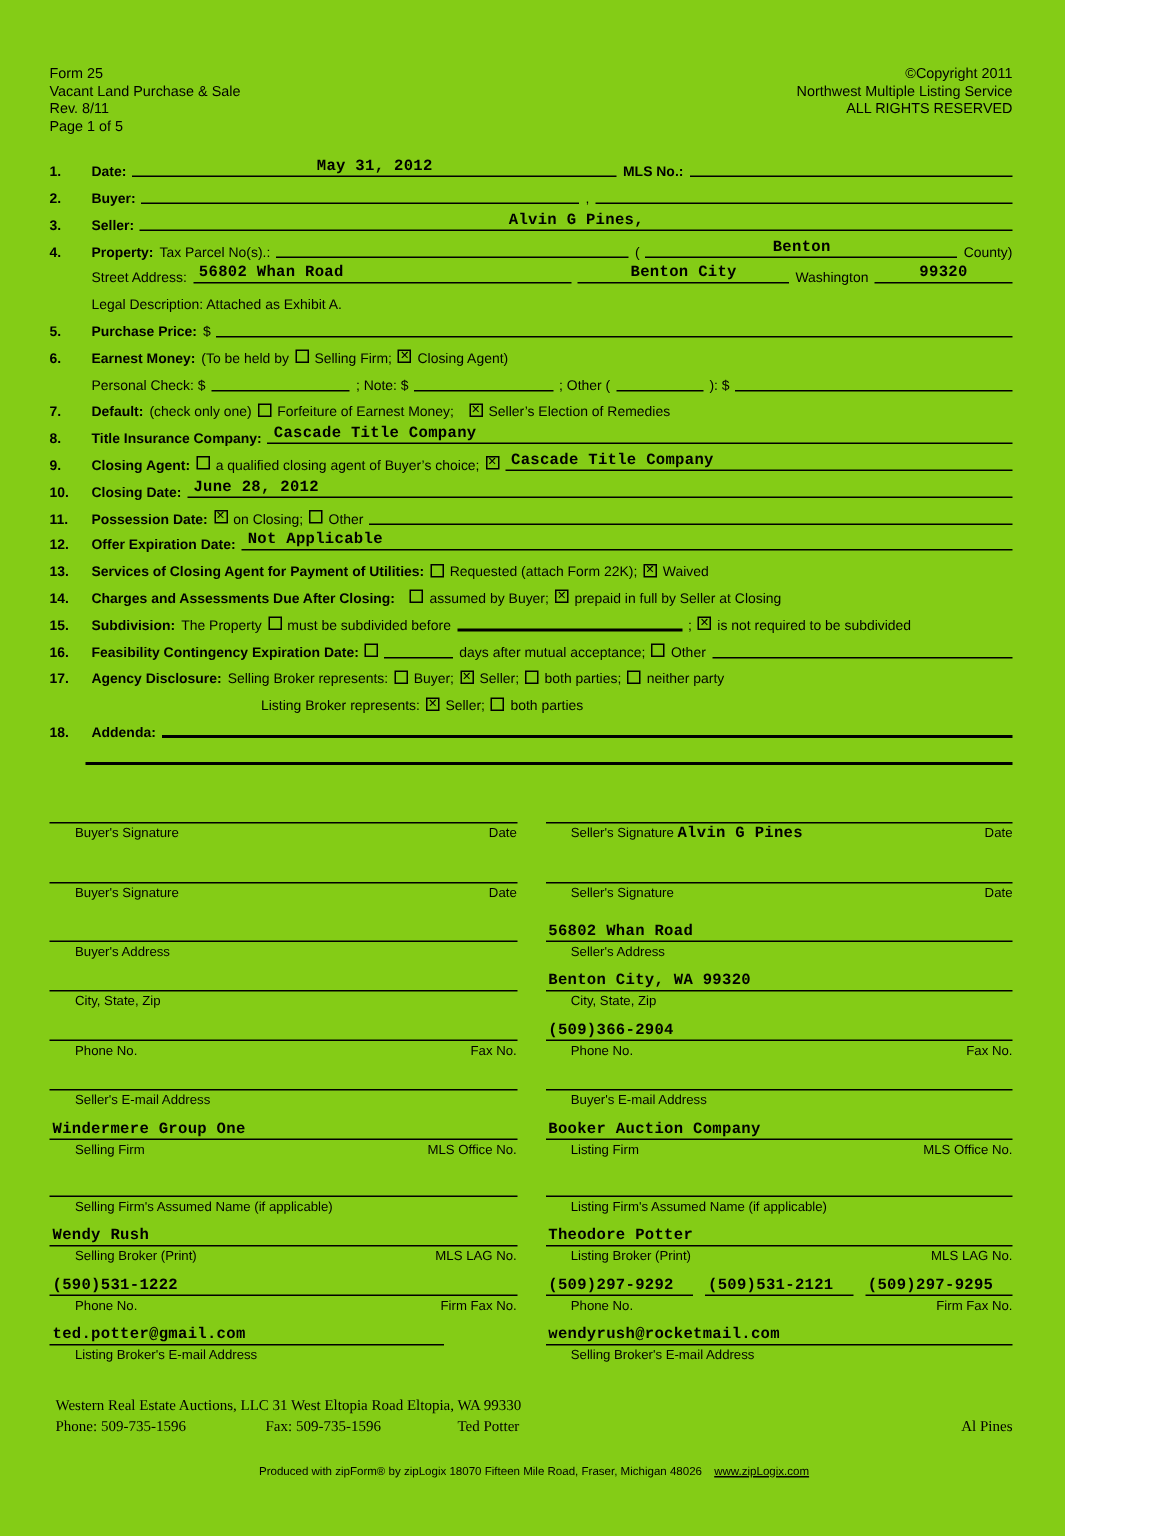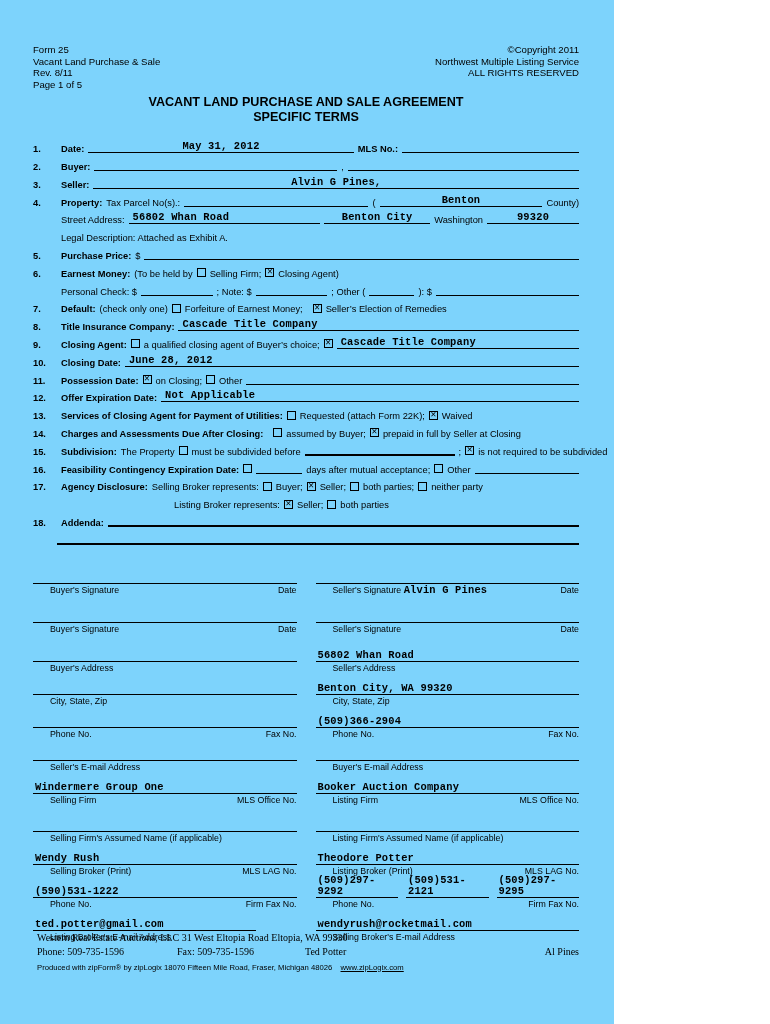--- a/index.html
+++ b/index.html
@@ -1,19 +1,19 @@
 <!DOCTYPE html>
 <html><head>
 <meta charset="utf-8">
 <style>
   html,body{margin:0;padding:0;background:#ffffff;}
   .page{
     position:relative;
-    width:614px;height:1024px;
-    background:#7dd3fc;color:#000;
+    width:710px;height:1024px;
+    background:#84cc16;color:#000;
     font-family:"Liberation Sans","DejaVu Sans",sans-serif;
     font-size:9.3px;
     box-sizing:border-box;
     padding:44px 35px 0 33px;
     overflow:hidden;
   }
   
   .hdr{display:flex;justify-content:space-between;font-size:9.6px;line-height:11.6px;}
   .hdr .right{text-align:right;}
   .title{text-align:center;font-weight:bold;font-size:12.6px;line-height:15px;margin-top:5px;}
@@ -44,21 +44,21 @@
   .fills3 .fill{flex:1;}
   .w83{width:83%;}
   .lbls{display:flex;justify-content:space-between;font-size:8.8px;line-height:11px;margin-top:1px;padding-left:17px;}
   .lbls .mono{font-size:10.4px;}
   
   .footer{position:absolute;left:37px;right:35px;top:931px;font-family:"Liberation Serif","DejaVu Serif",serif;font-size:10px;line-height:13.8px;}
   .f2{display:flex;}
   .f2 .ph{width:140px;}
   .f2 .fx{width:128px;}
   .f2 .al{margin-left:auto;}
-  .f3{font-family:"Liberation Sans",sans-serif;font-size:7.7px;text-align:left;margin-top:2px;}
+  .f3{font-family:"Liberation Sans",sans-serif;font-size:7.7px;text-align:center;margin-top:15px;}
   .f3 .lnk{text-decoration:underline;margin-left:6px;}
 </style>
 </head>
 <body>
 
 <div class="page">
 
   <div class="hdr">
     <div class="left">
       <div>Form 25</div>
@@ -66,24 +66,20 @@
       <div>Rev. 8/11</div>
       <div>Page 1 of 5</div>
     </div>
     <div class="right">
       <div>©Copyright 2011</div>
       <div>Northwest Multiple Listing Service</div>
       <div>ALL RIGHTS RESERVED</div>
     </div>
   </div>
 
-  <div class="title">
-    <div>VACANT LAND PURCHASE AND SALE AGREEMENT</div>
-    <div>SPECIFIC TERMS</div>
-  </div>
 
   <div class="items">
 
     <div class="frow">
       <span class="num">1.</span>
       <span class="b">Date:</span>
       <span class="ul ctr mono" style="flex:3">May 31, 2012</span>
       <span class="b">MLS No.:</span>
       <span class="ul" style="flex:2"></span>
     </div>

